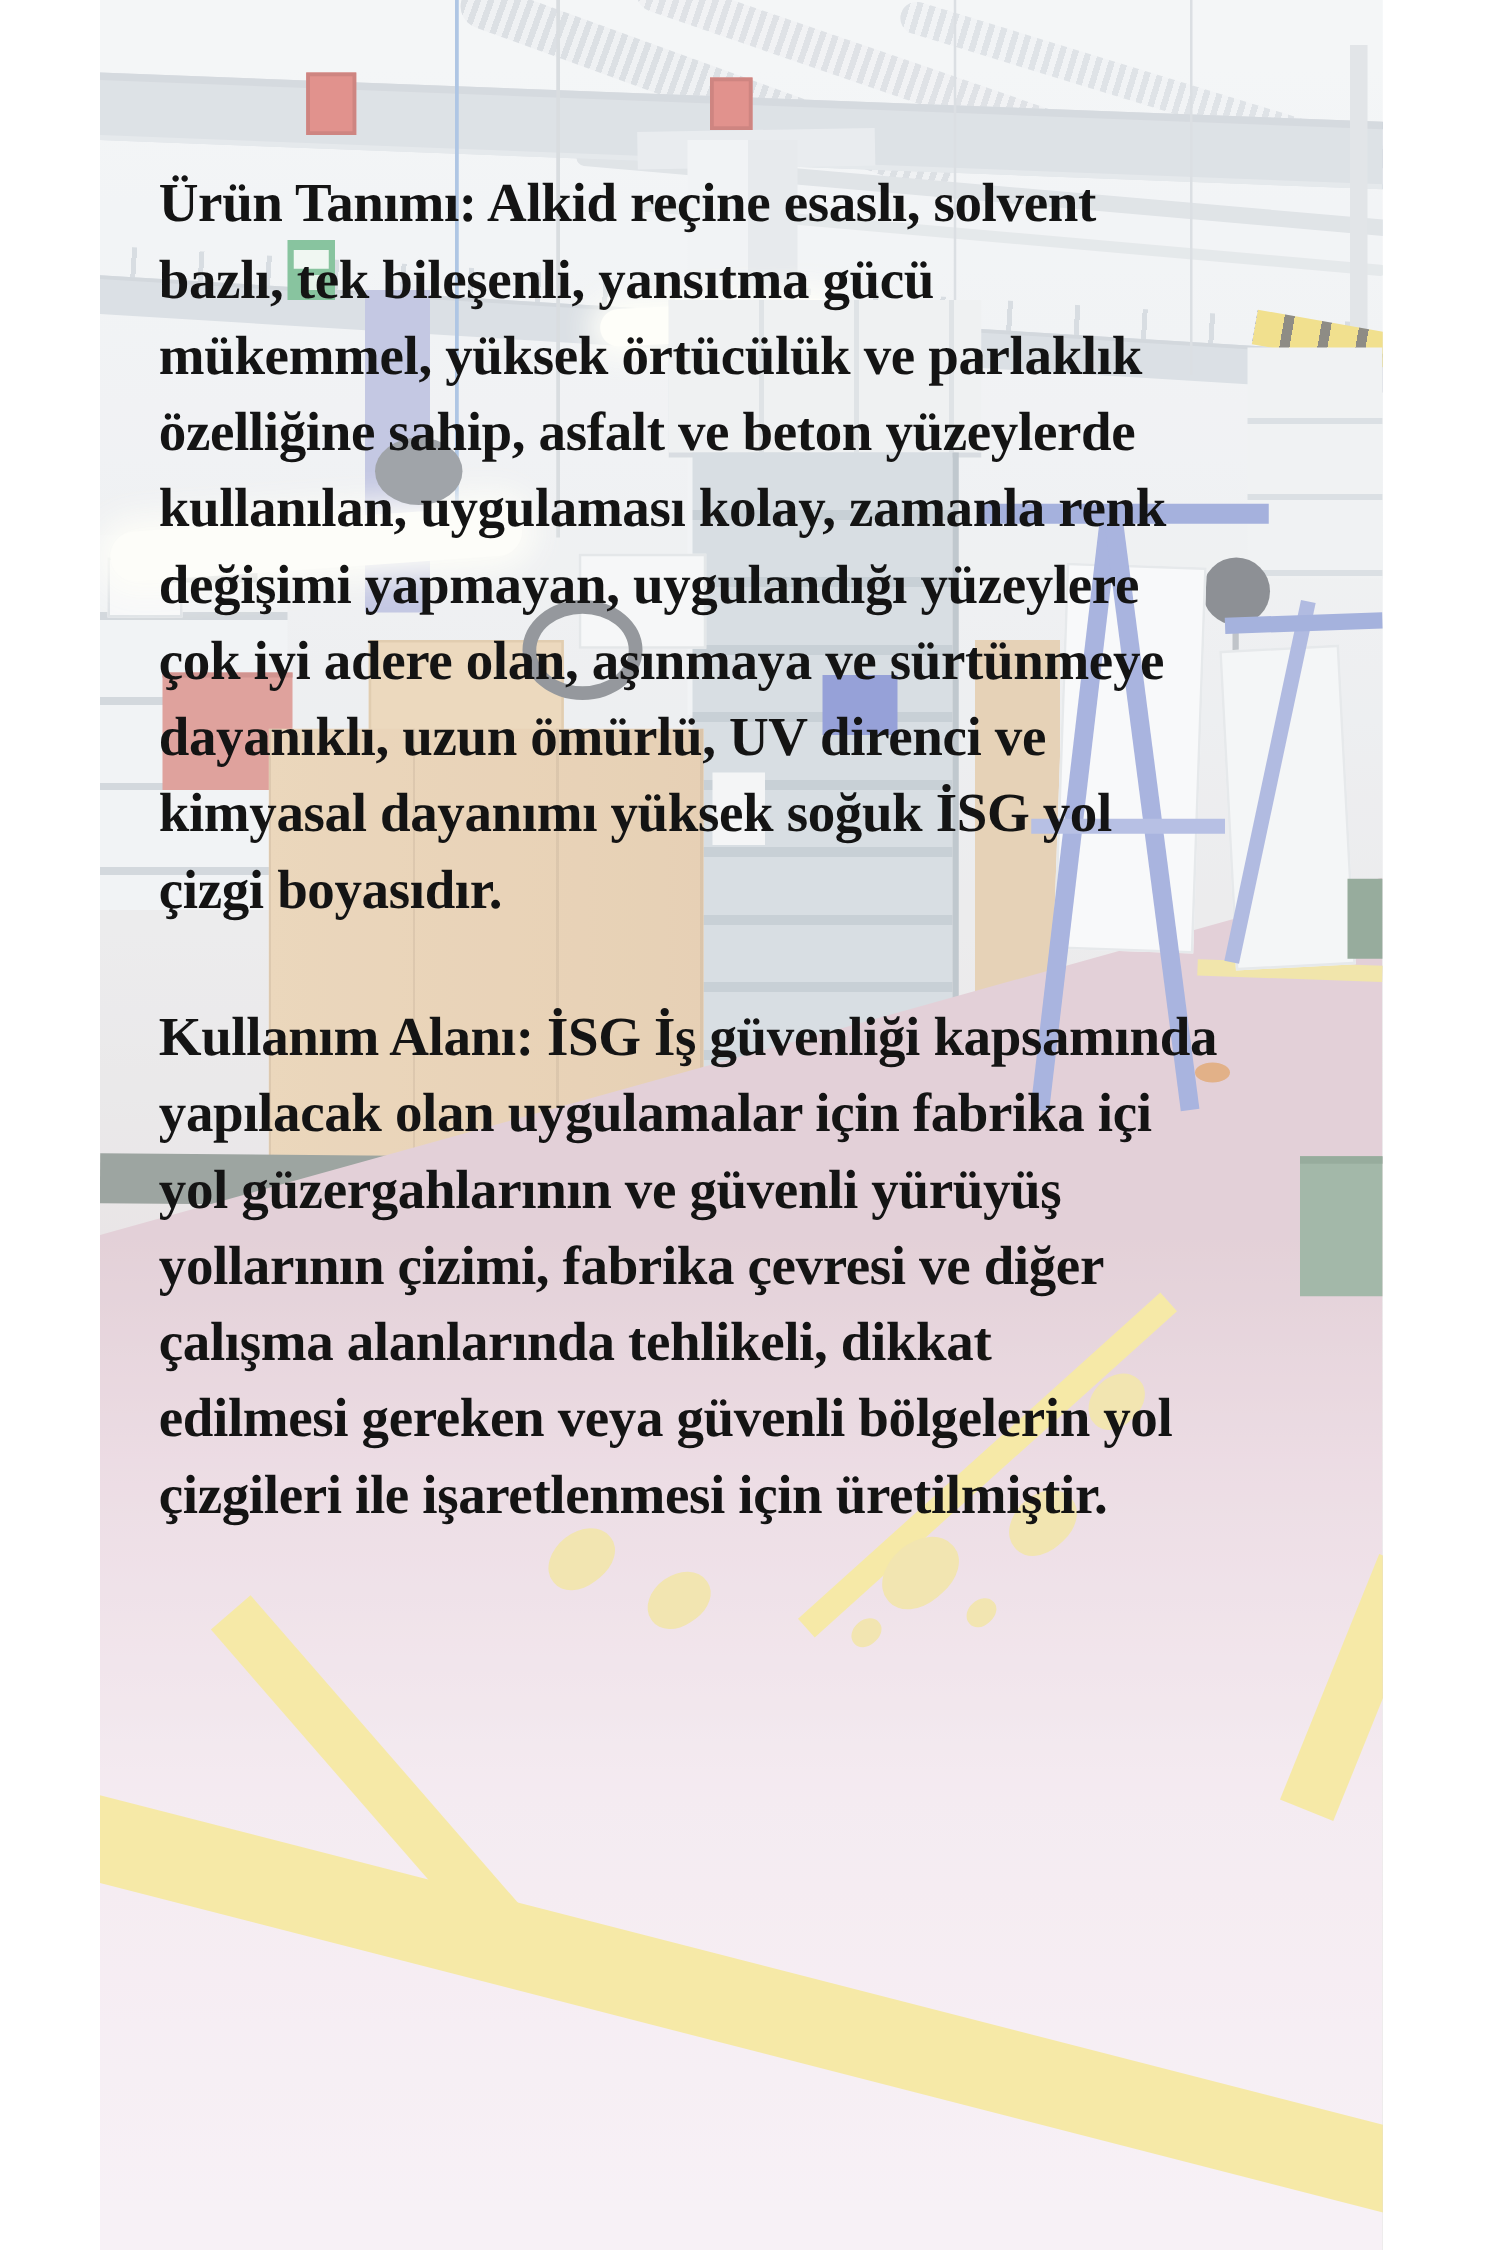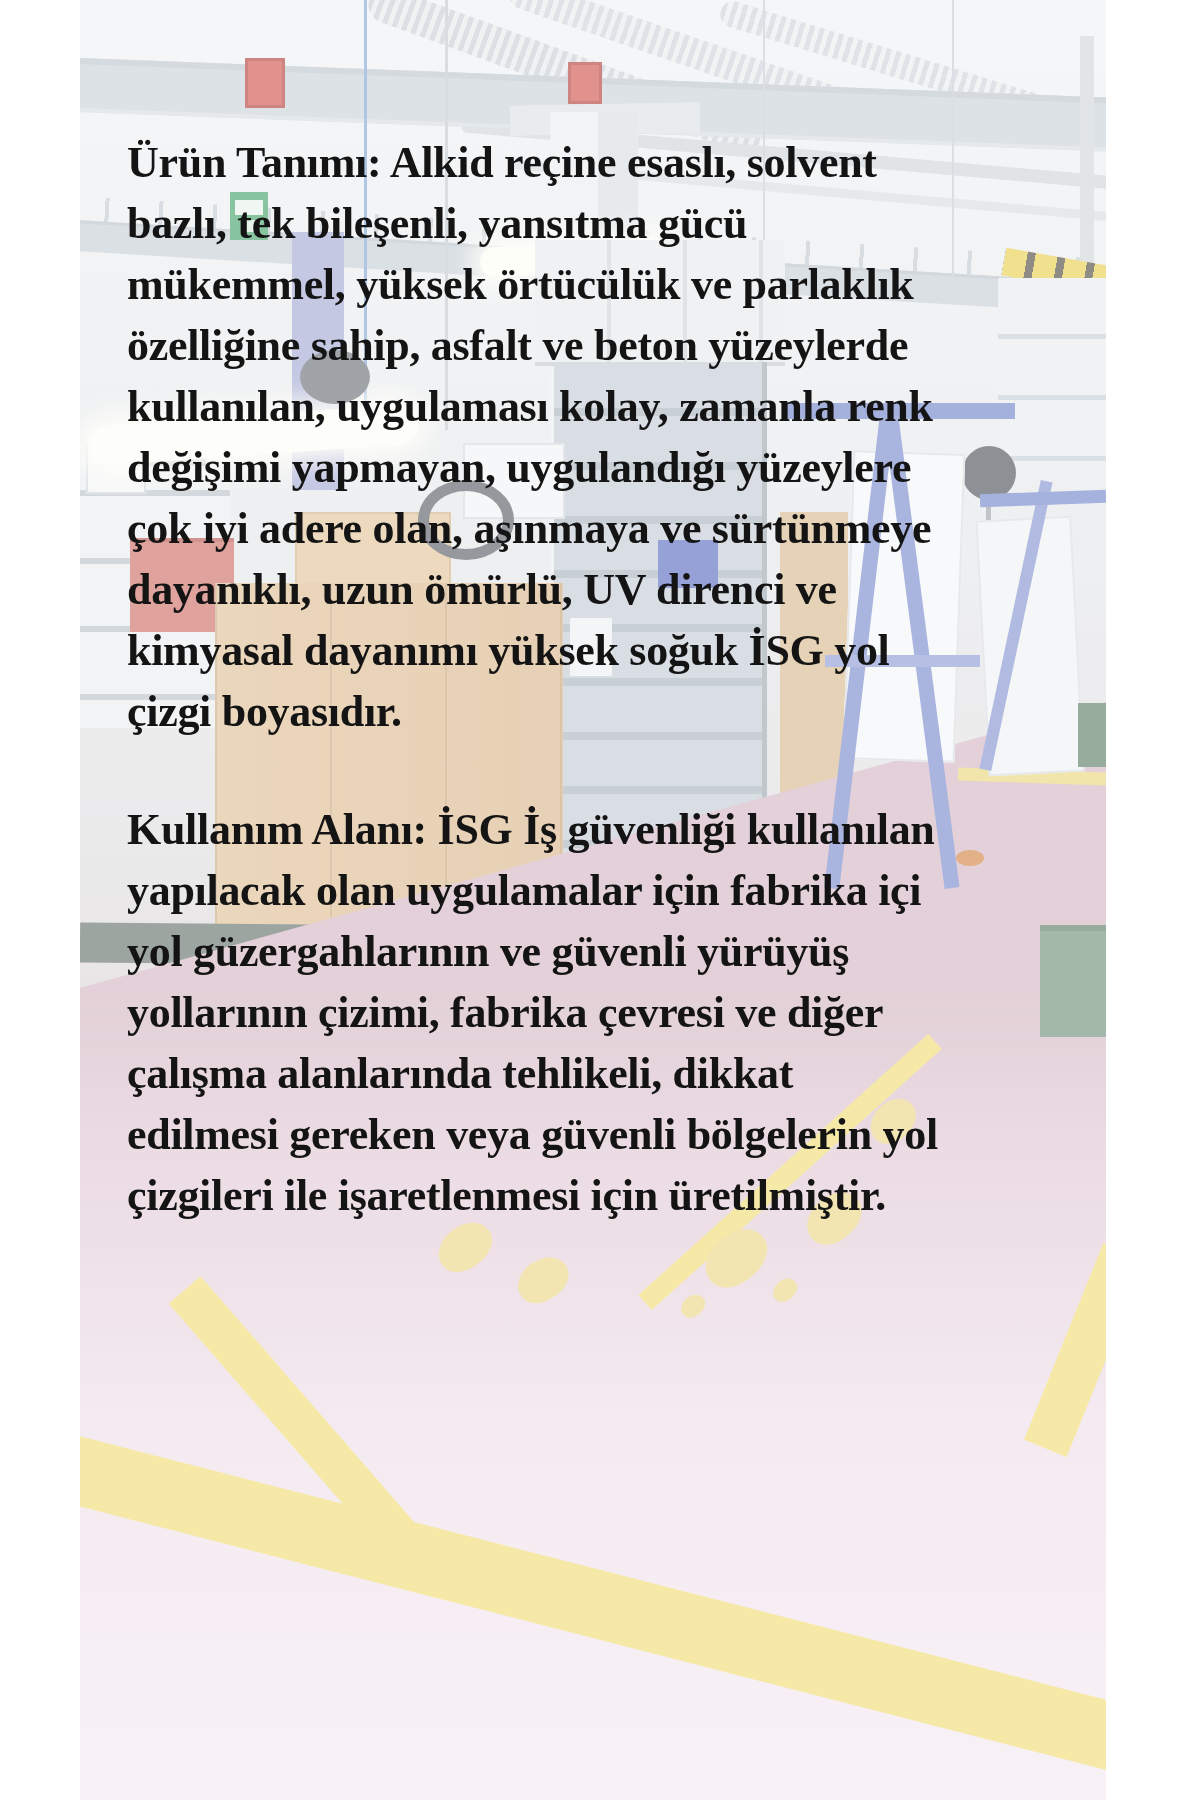--- a/index.html
+++ b/index.html
@@ -197,21 +197,21 @@
     <p>Ürün Tanımı: Alkid reçine esaslı, solvent
 bazlı, tek bileşenli, yansıtma gücü
 mükemmel, yüksek örtücülük ve parlaklık
 özelliğine sahip, asfalt ve beton yüzeylerde
 kullanılan, uygulaması kolay, zamanla renk
 değişimi yapmayan, uygulandığı yüzeylere
 çok iyi adere olan, aşınmaya ve sürtünmeye
 dayanıklı, uzun ömürlü, UV direnci ve
 kimyasal dayanımı yüksek soğuk İSG yol
 çizgi boyasıdır.</p>
-    <p>Kullanım Alanı: İSG İş güvenliği kullanılan
+    <p>Kullanım Alanı: İSG İş güvenliği kapsamında
 yapılacak olan uygulamalar için fabrika içi
 yol güzergahlarının ve güvenli yürüyüş
 yollarının çizimi, fabrika çevresi ve diğer
 çalışma alanlarında tehlikeli, dikkat
 edilmesi gereken veya güvenli bölgelerin yol
 çizgileri ile işaretlenmesi için üretilmiştir.</p>
   </div>
 
 </div>
 

